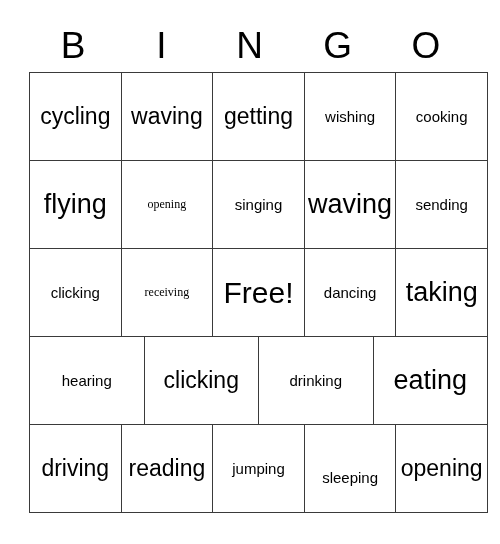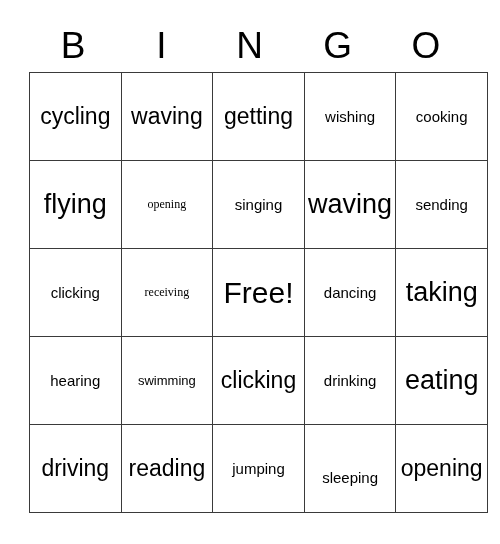--- a/index.html
+++ b/index.html
@@ -172,23 +172,20 @@
       </div>
       <div class="cell fs-xl">
         <span class="cell-text">taking</span>
       </div>
     </div>
 
     <div class="grid-row">
       <div class="cell fs-md">
         <span class="cell-text">hearing</span>
       </div>
-      <div class="cell fs-xs">
-        <span class="cell-text">swimming</span>
-      </div>
       <div class="cell fs-lg">
         <span class="cell-text">clicking</span>
       </div>
       <div class="cell fs-md">
         <span class="cell-text">drinking</span>
       </div>
       <div class="cell fs-xl">
         <span class="cell-text">eating</span>
       </div>
     </div>

